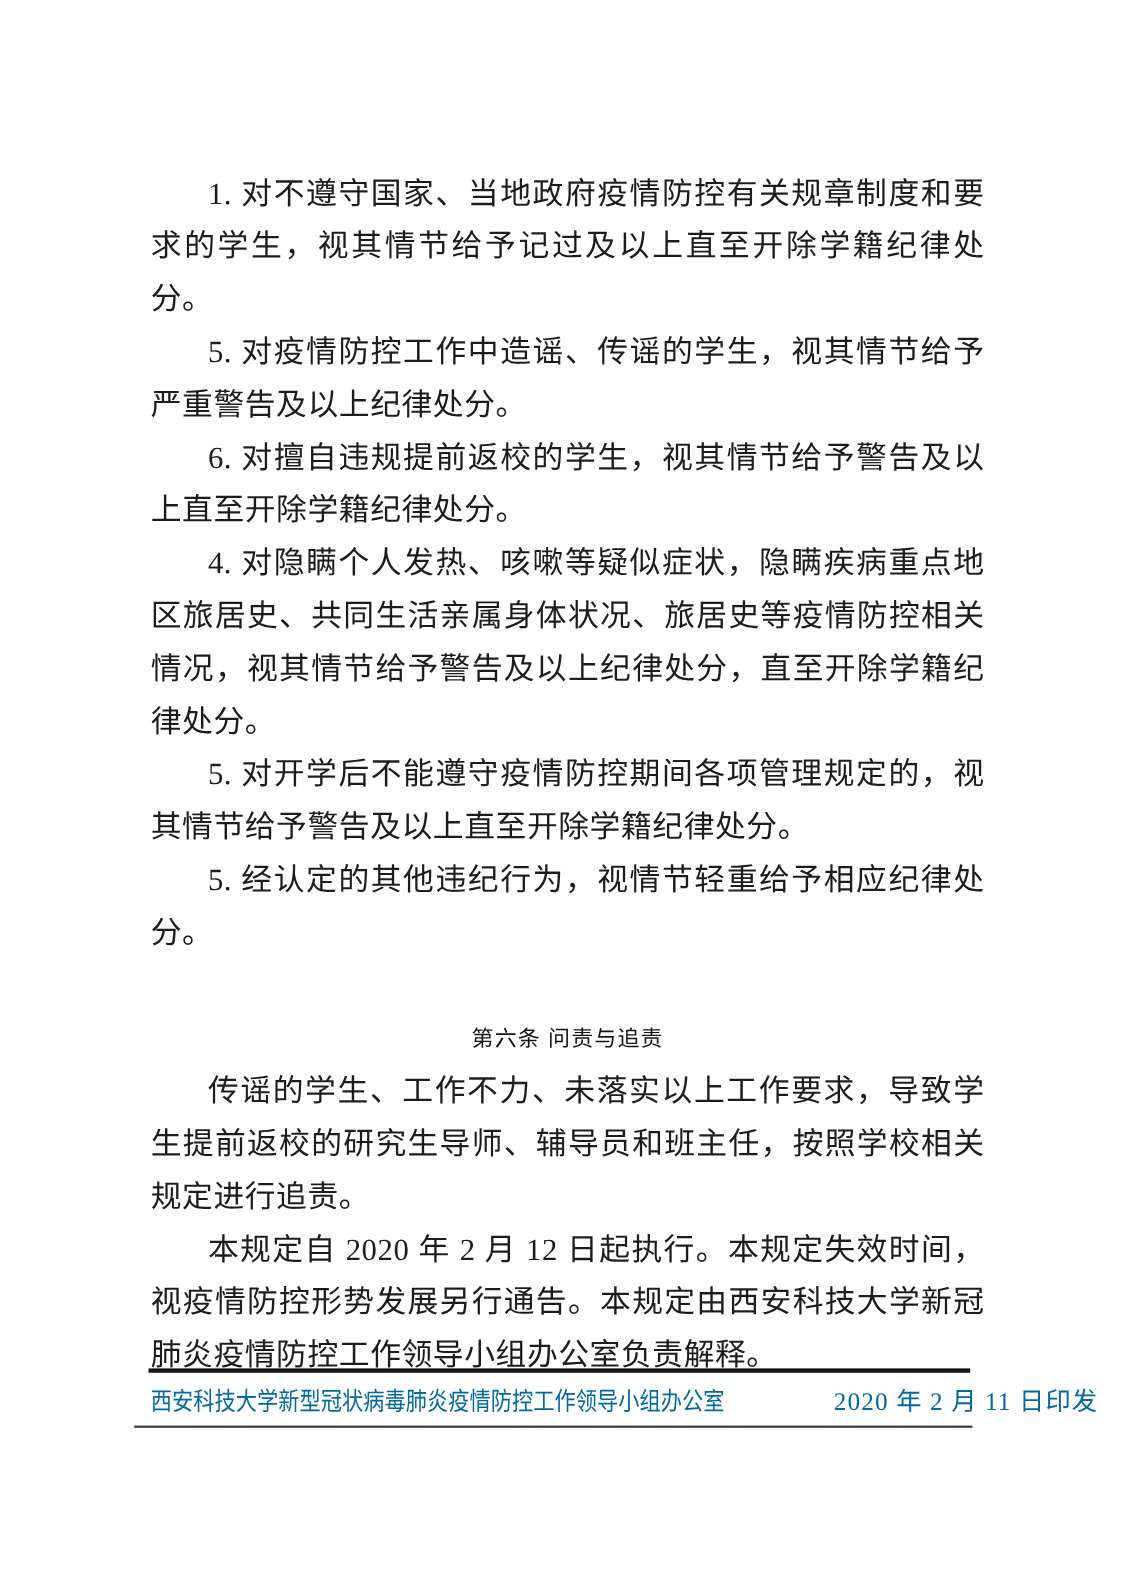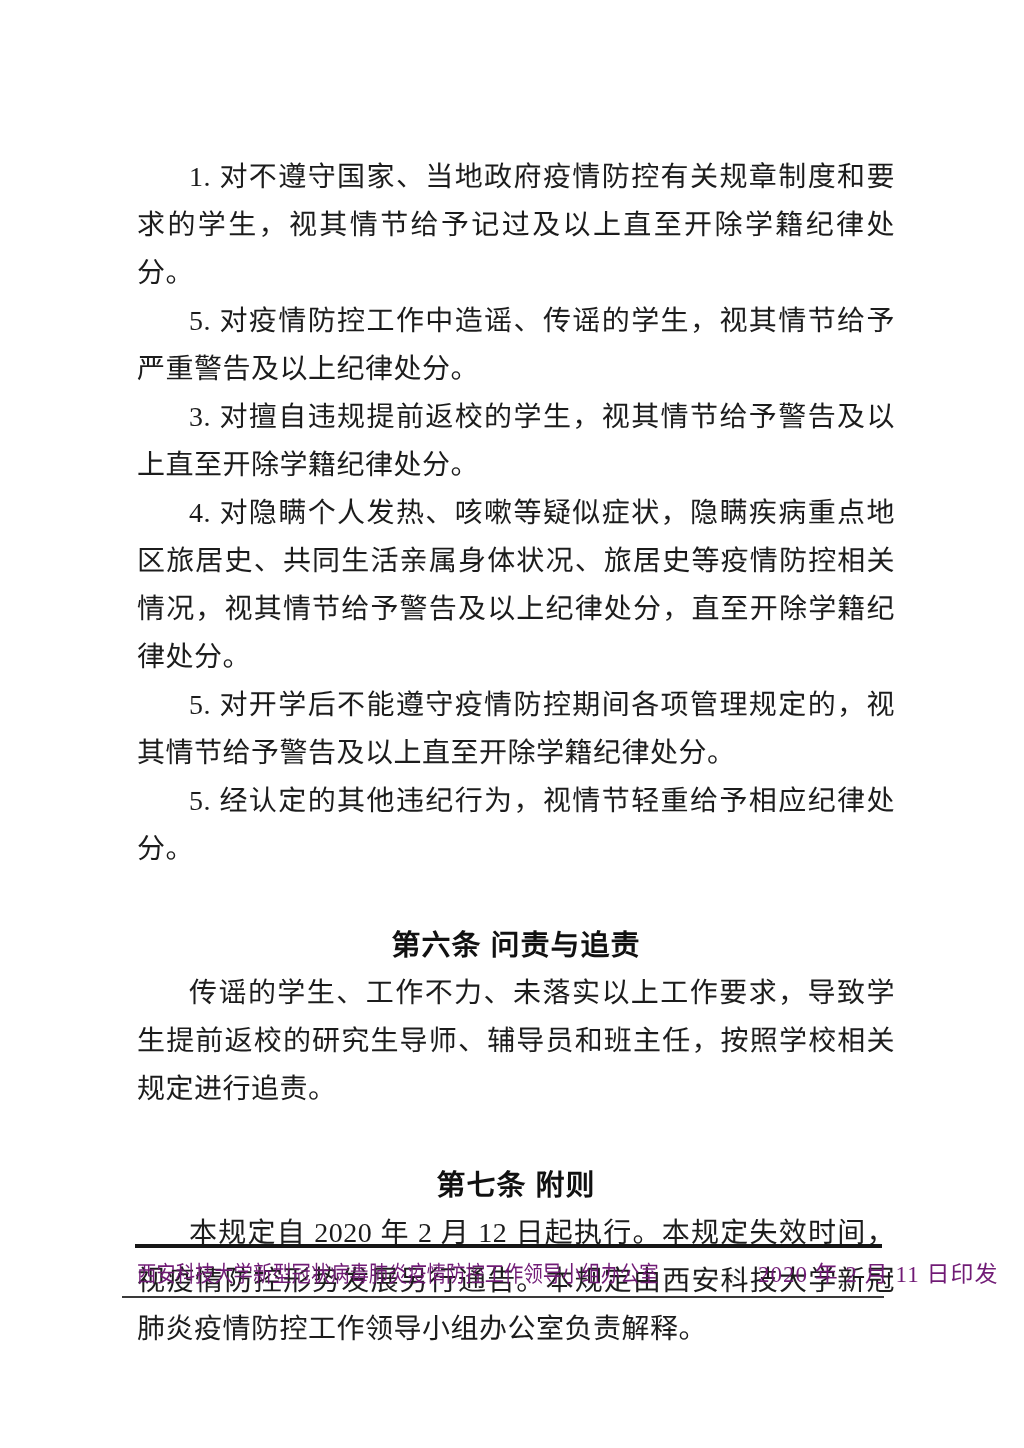--- a/index.html
+++ b/index.html
@@ -30,23 +30,23 @@
     margin: 0;
     font-size: 28px;
     line-height: 48px;
     text-align: justify;
     text-indent: 52px;
     letter-spacing: 0.5px;
     color: #1c1c1c;
   }
   .section-heading {
     margin: 48px 0 0 0;
-    font-size: 29px;
+    font-size: 20px;
     line-height: 48px;
-    font-weight: bold;
+    font-weight: normal;
     text-align: center;
     text-indent: 0;
     letter-spacing: 1px;
     color: #111111;
     font-family: "Liberation Sans", "DejaVu Sans", sans-serif;
   }
   .rule-thick {
     position: absolute;
     left: 135px;
     top: 1244px;
@@ -57,21 +57,21 @@
   .footer-row {
     position: absolute;
     left: 137px;
     top: 1256px;
     width: 747px;
     display: flex;
     justify-content: flex-start;
     align-items: flex-end;
     font-size: 23px;
     line-height: 38px;
-    color: #701a75;
+    color: #0369a1;
     font-family: "Liberation Serif", "DejaVu Serif", serif;
   }
   .footer-issuer {
     white-space: nowrap;
     transform: scaleX(0.84);
     transform-origin: left center;
   }
   .footer-date {
     white-space: nowrap;
     padding-right: 28px;
@@ -87,29 +87,28 @@
   }
 </style>
 </head>
 <body>
 
 <div class="page">
 
   <div class="content">
     <p class="para">1. 对不遵守国家、当地政府疫情防控有关规章制度和要求的学生，视其情节给予记过及以上直至开除学籍纪律处分。</p>
     <p class="para">5. 对疫情防控工作中造谣、传谣的学生，视其情节给予严重警告及以上纪律处分。</p>
-    <p class="para">3. 对擅自违规提前返校的学生，视其情节给予警告及以上直至开除学籍纪律处分。</p>
+    <p class="para">6. 对擅自违规提前返校的学生，视其情节给予警告及以上直至开除学籍纪律处分。</p>
     <p class="para">4. 对隐瞒个人发热、咳嗽等疑似症状，隐瞒疾病重点地区旅居史、共同生活亲属身体状况、旅居史等疫情防控相关情况，视其情节给予警告及以上纪律处分，直至开除学籍纪律处分。</p>
     <p class="para">5. 对开学后不能遵守疫情防控期间各项管理规定的，视其情节给予警告及以上直至开除学籍纪律处分。</p>
     <p class="para">5. 经认定的其他违纪行为，视情节轻重给予相应纪律处分。</p>
 
     <h2 class="section-heading">第六条 问责与追责</h2>
     <p class="para">传谣的学生、工作不力、未落实以上工作要求，导致学生提前返校的研究生导师、辅导员和班主任，按照学校相关规定进行追责。</p>
 
-    <h2 class="section-heading">第七条 附则</h2>
     <p class="para">本规定自 2020 年 2 月 12 日起执行。本规定失效时间，视疫情防控形势发展另行通告。本规定由西安科技大学新冠肺炎疫情防控工作领导小组办公室负责解释。</p>
   </div>
 
   <div class="rule-thick"></div>
 
   <div class="footer-row">
     <span class="footer-issuer">西安科技大学新型冠状病毒肺炎疫情防控工作领导小组办公室</span>
     <span class="footer-date">2020 年 2 月 11 日印发</span>
   </div>
 

